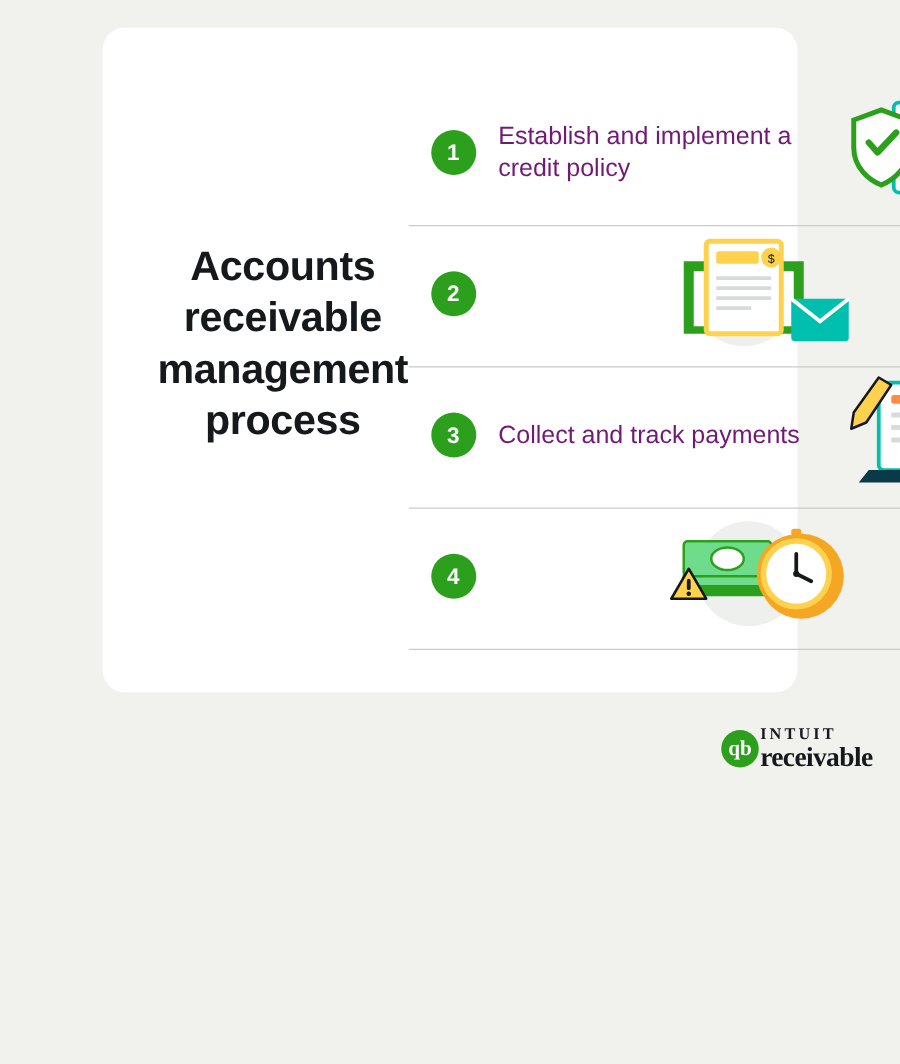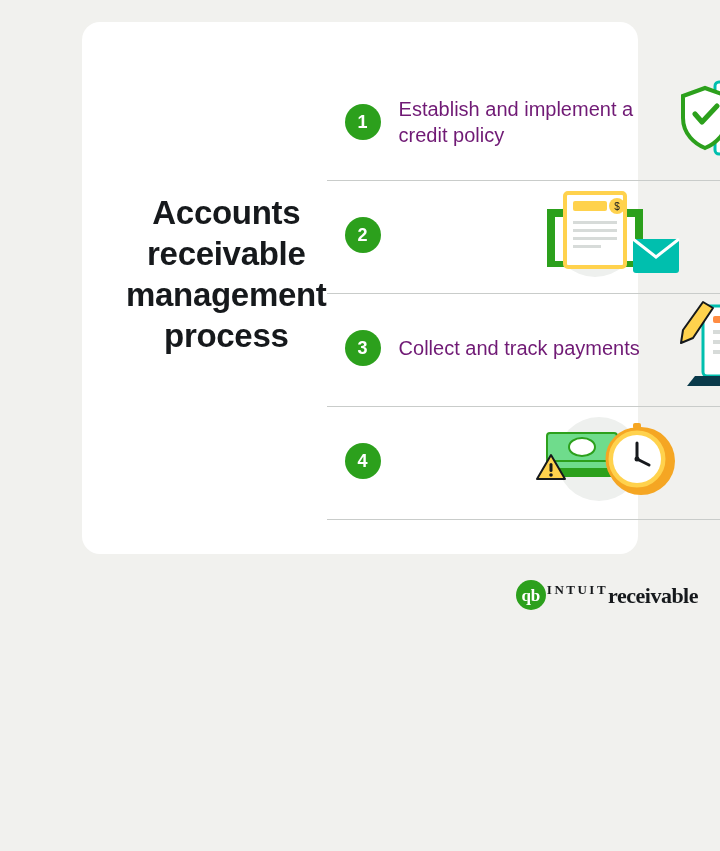--- a/index.html
+++ b/index.html
@@ -81,21 +81,21 @@
     justify-content: flex-end;
     gap: 1px;
     width: 100%;
     font-family: Liberation Serif, serif;
   }
   .qb-mark {
     width: 30px; height: 30px; border-radius: 50%;
     background: #2ca01c; display: flex; align-items: center; justify-content: center;
     color: #fff; font-weight: bold; font-size: 17px; line-height: 1;
   }
-  .brand-lines { display: flex; line-height: 1; }
+  .brand-lines { display: flex; flex-direction: column; line-height: 1; }
   .brand-intuit {
     font-size: 13px; font-weight: bold; letter-spacing: 2.5px; color: #16191c;
   }
   .brand-qb {
     font-size: 22px; font-weight: bold; letter-spacing: -0.5px; color: #16191c; margin-top: 2px;
   }
 </style>
 </head>
 <body>
 

